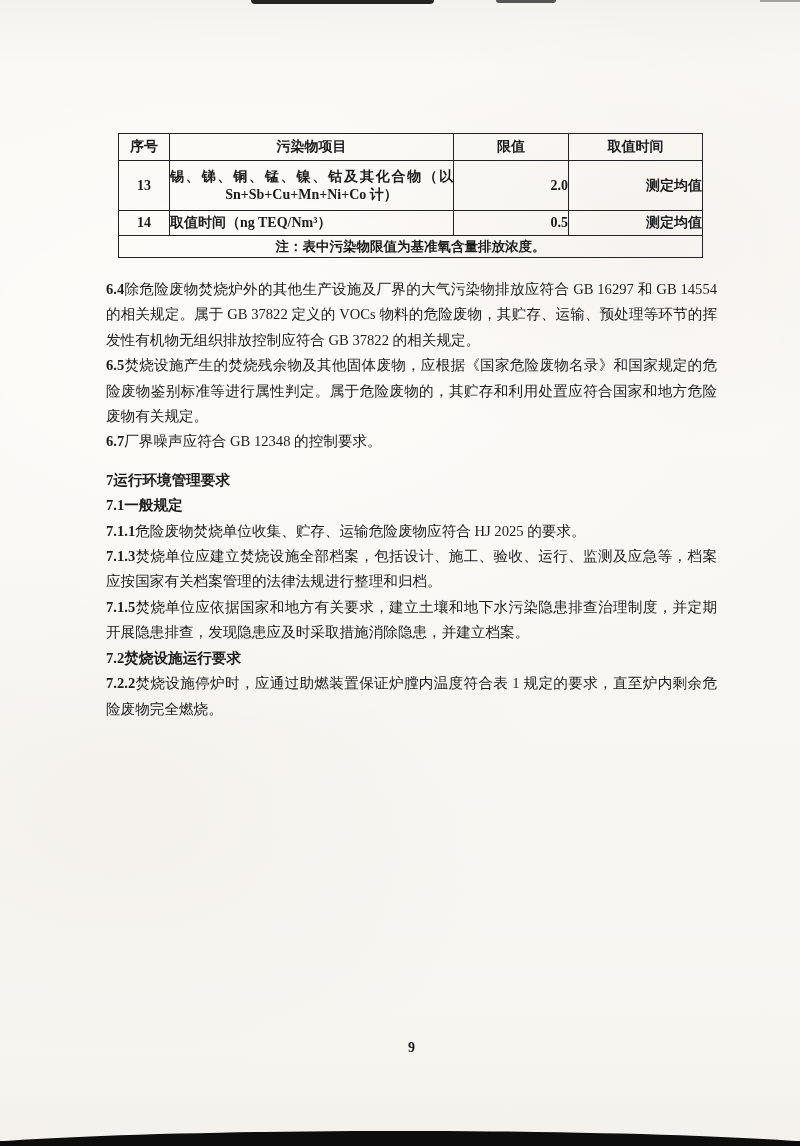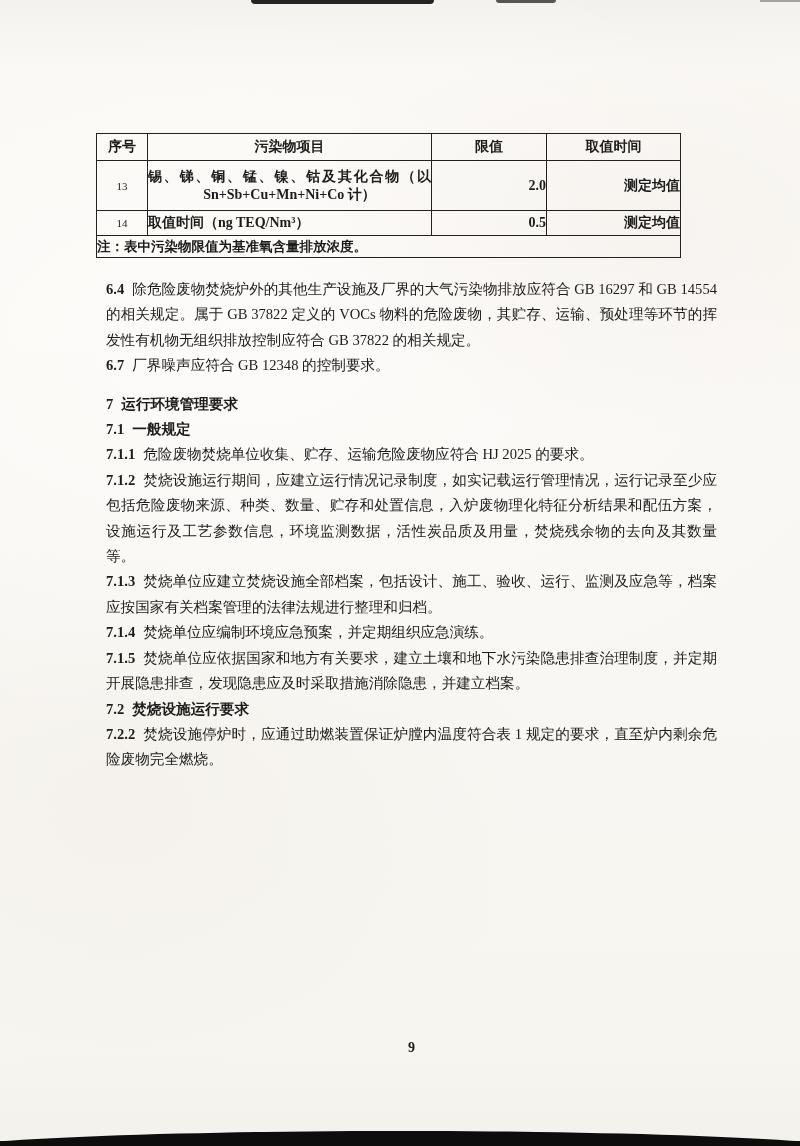--- a/index.html
+++ b/index.html
@@ -20,45 +20,45 @@
   
   .streak{position:absolute;top:0;background:#121212;}
   .streak-a{left:251px;width:183px;height:4px;border-radius:0 0 6px 6px;opacity:.92;}
   .streak-b{left:496px;width:60px;height:3px;border-radius:0 0 4px 4px;opacity:.7;}
   .streak-c{left:760px;width:40px;height:2px;opacity:.35;}
   .bottom-bar{position:absolute;left:0;top:1141px;width:800px;height:5px;background:#0d0d0d;}
   .bottom-bulge{position:absolute;left:-70px;top:1131px;width:940px;height:44px;background:#0d0d0d;border-radius:50%;}
 
   
   table.doc-table{
-    position:absolute;left:96px;top:133px;width:584px;
+    position:absolute;left:118px;top:133px;width:584px;
     border-collapse:collapse;table-layout:fixed;
   }
   table.doc-table th,table.doc-table td{
     border:1.6px solid #222;vertical-align:middle;padding:0;
     font-family:"Liberation Serif","DejaVu Serif",serif;
   }
   table.doc-table th{font-size:14px;font-weight:700;text-align:center;height:26px;}
-  td.c-num{text-align:center;font-size:11px;font-weight:400;}
+  td.c-num{text-align:center;font-size:14px;font-weight:700;}
   td.c-mid{text-align:right;font-size:14px;font-weight:700;}
   td.c-poll{font-size:14px;padding:3px 9px;font-weight:700;}
   .poll-l1{text-align:justify;text-align-last:justify;text-justify:inter-character;}
   .poll-l2{text-align:center;}
   tr.r13{height:50px;}
   tr.r14{height:25px;margin-top:8px;}
   tr.rnote{height:22px;}
-  td.c-note{font-size:13.5px;font-weight:700;padding:2px 7px;text-align:left;}
+  td.c-note{font-size:13.5px;font-weight:700;padding:2px 7px;text-align:center;}
 
   
   .content{
     position:absolute;left:106px;top:277px;width:611px;
     font-size:14.6px;line-height:25.4px;text-align:justify;
   }
   .content p{margin:0;}
-  .num{font-weight:700;padding-right:8px;white-space:nowrap;}
+  .num{font-weight:700;white-space:nowrap;}
   .heading{font-weight:700;}
   .gap-above{margin-top:13px !important;}
 
   .page-number{
     position:absolute;left:106px;top:1040px;width:611px;
     text-align:center;font-size:14px;font-weight:700;
   }
 </style>
 </head>
 <body>
@@ -101,25 +101,24 @@
     <td class="c-mid">测定均值</td>
   </tr>
   <tr class="rnote">
     <td class="c-note" colspan="4">注：表中污染物限值为基准氧含量排放浓度。</td>
   </tr>
 </tbody>
   </table>
 
 <div class="content">
   <p class="clause"><span class="num">6.4</span><span>除危险废物焚烧炉外的其他生产设施及厂界的大气污染物排放应符合 GB 16297 和 GB 14554 的相关规定。属于 GB 37822 定义的 VOCs 物料的危险废物，其贮存、运输、预处理等环节的挥发性有机物无组织排放控制应符合 GB 37822 的相关规定。</span></p>
+  <p class="clause"><span class="num">6.5</span><span>焚烧设施产生的焚烧残余物及其他固体废物，应根据《国家危险废物名录》和国家规定的危险废物鉴别标准等进行属性判定。属于危险废物的，其贮存和利用处置应符合国家和地方危险废物有关规定。</span></p>
   <p class="clause"><span class="num">6.7</span><span>厂界噪声应符合 GB 12348 的控制要求。</span></p>
   <p class="heading gap-above"><span class="num">7</span><span>运行环境管理要求</span></p>
   <p class="heading"><span class="num">7.1</span><span>一般规定</span></p>
   <p class="clause"><span class="num">7.1.1</span><span>危险废物焚烧单位收集、贮存、运输危险废物应符合 HJ 2025 的要求。</span></p>
-  <p class="clause"><span class="num">7.1.2</span><span>焚烧设施运行期间，应建立运行情况记录制度，如实记载运行管理情况，运行记录至少应包括危险废物来源、种类、数量、贮存和处置信息，入炉废物理化特征分析结果和配伍方案，设施运行及工艺参数信息，环境监测数据，活性炭品质及用量，焚烧残余物的去向及其数量等。</span></p>
   <p class="clause"><span class="num">7.1.3</span><span>焚烧单位应建立焚烧设施全部档案，包括设计、施工、验收、运行、监测及应急等，档案应按国家有关档案管理的法律法规进行整理和归档。</span></p>
-  <p class="clause"><span class="num">7.1.4</span><span>焚烧单位应编制环境应急预案，并定期组织应急演练。</span></p>
   <p class="clause"><span class="num">7.1.5</span><span>焚烧单位应依据国家和地方有关要求，建立土壤和地下水污染隐患排查治理制度，并定期开展隐患排查，发现隐患应及时采取措施消除隐患，并建立档案。</span></p>
   <p class="heading"><span class="num">7.2</span><span>焚烧设施运行要求</span></p>
   <p class="clause"><span class="num">7.2.2</span><span>焚烧设施停炉时，应通过助燃装置保证炉膛内温度符合表 1 规定的要求，直至炉内剩余危险废物完全燃烧。</span></p>
 </div>
 
 <div class="page-number">9</div>
 
 </body></html>

